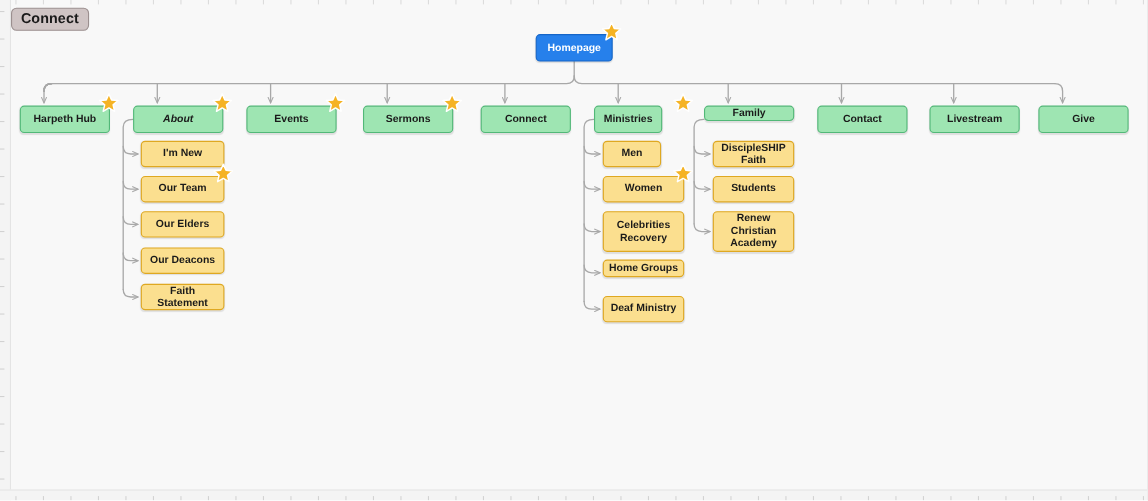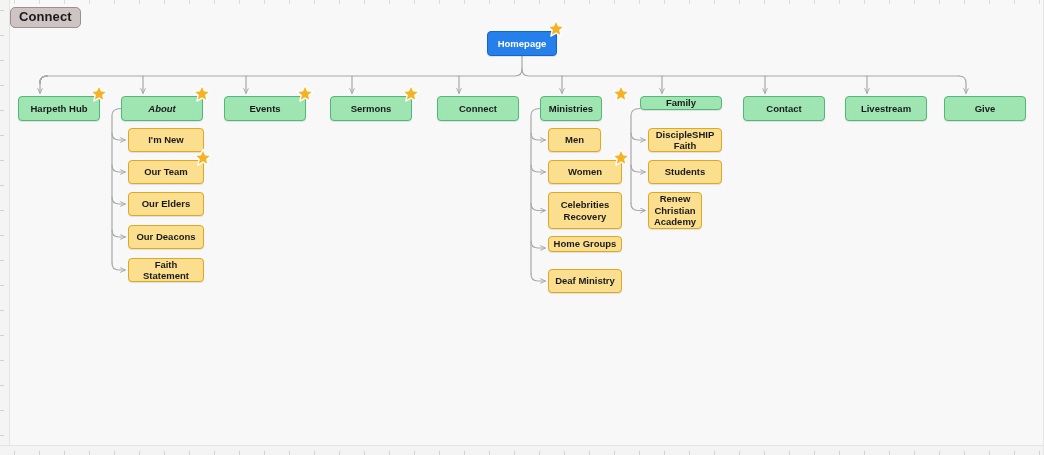--- a/index.html
+++ b/index.html
@@ -364,21 +364,21 @@
       </div>
       <div class="node section" style="left: 640px; top: 96px; width: 82px; height: 14px;">
         <span>Family</span>
       </div>
       <div class="node page" style="left: 648px; top: 128px; width: 74px; height: 24px;">
         <span>DiscipleSHIP Faith</span>
       </div>
       <div class="node page" style="left: 648px; top: 160px; width: 74px; height: 24px;">
         <span>Students</span>
       </div>
-      <div class="node page" style="left: 648px; top: 192px; width: 54px; height: 37px;">
+      <div class="node page" style="left: 648px; top: 192px; width: 74px; height: 37px;">
         <span>Renew Christian Academy</span>
       </div>
       <div class="node section" style="left: 743px; top: 96px; width: 82px; height: 25px;">
         <span>Contact</span>
       </div>
       <div class="node section" style="left: 845px; top: 96px; width: 82px; height: 25px;">
         <span>Livestream</span>
       </div>
       <div class="node section" style="left: 944px; top: 96px; width: 82px; height: 25px;">
         <span>Give</span>

